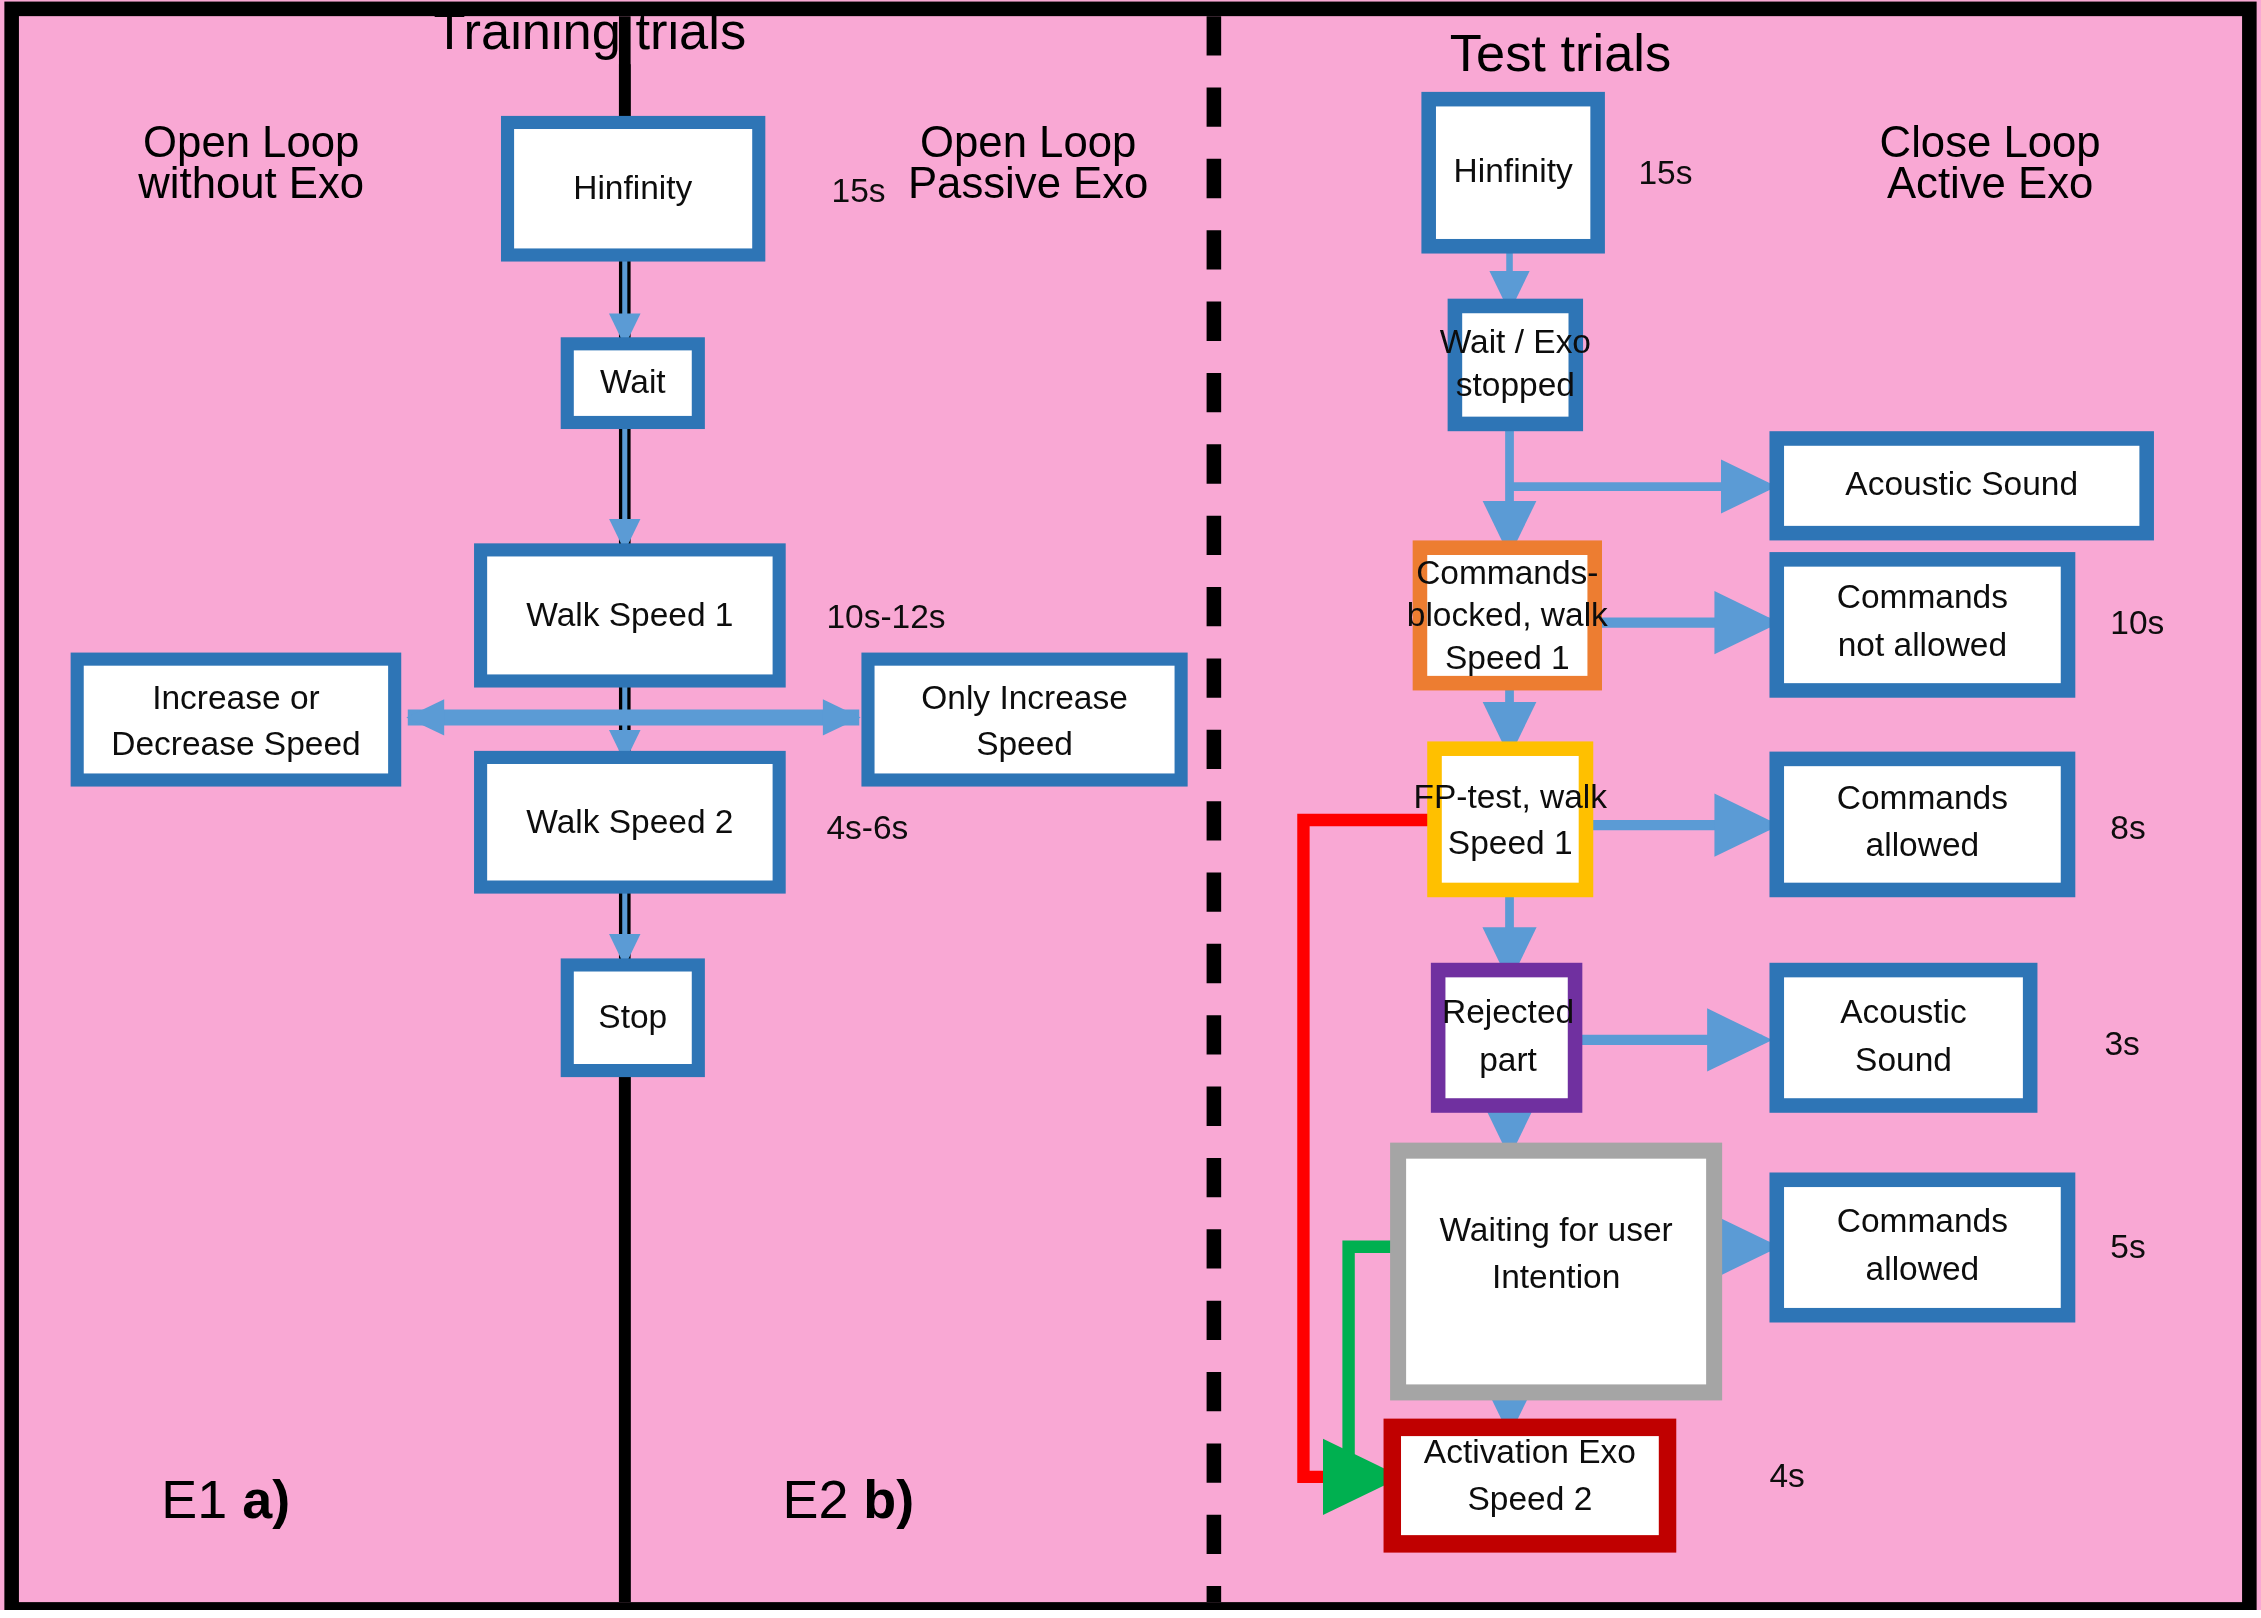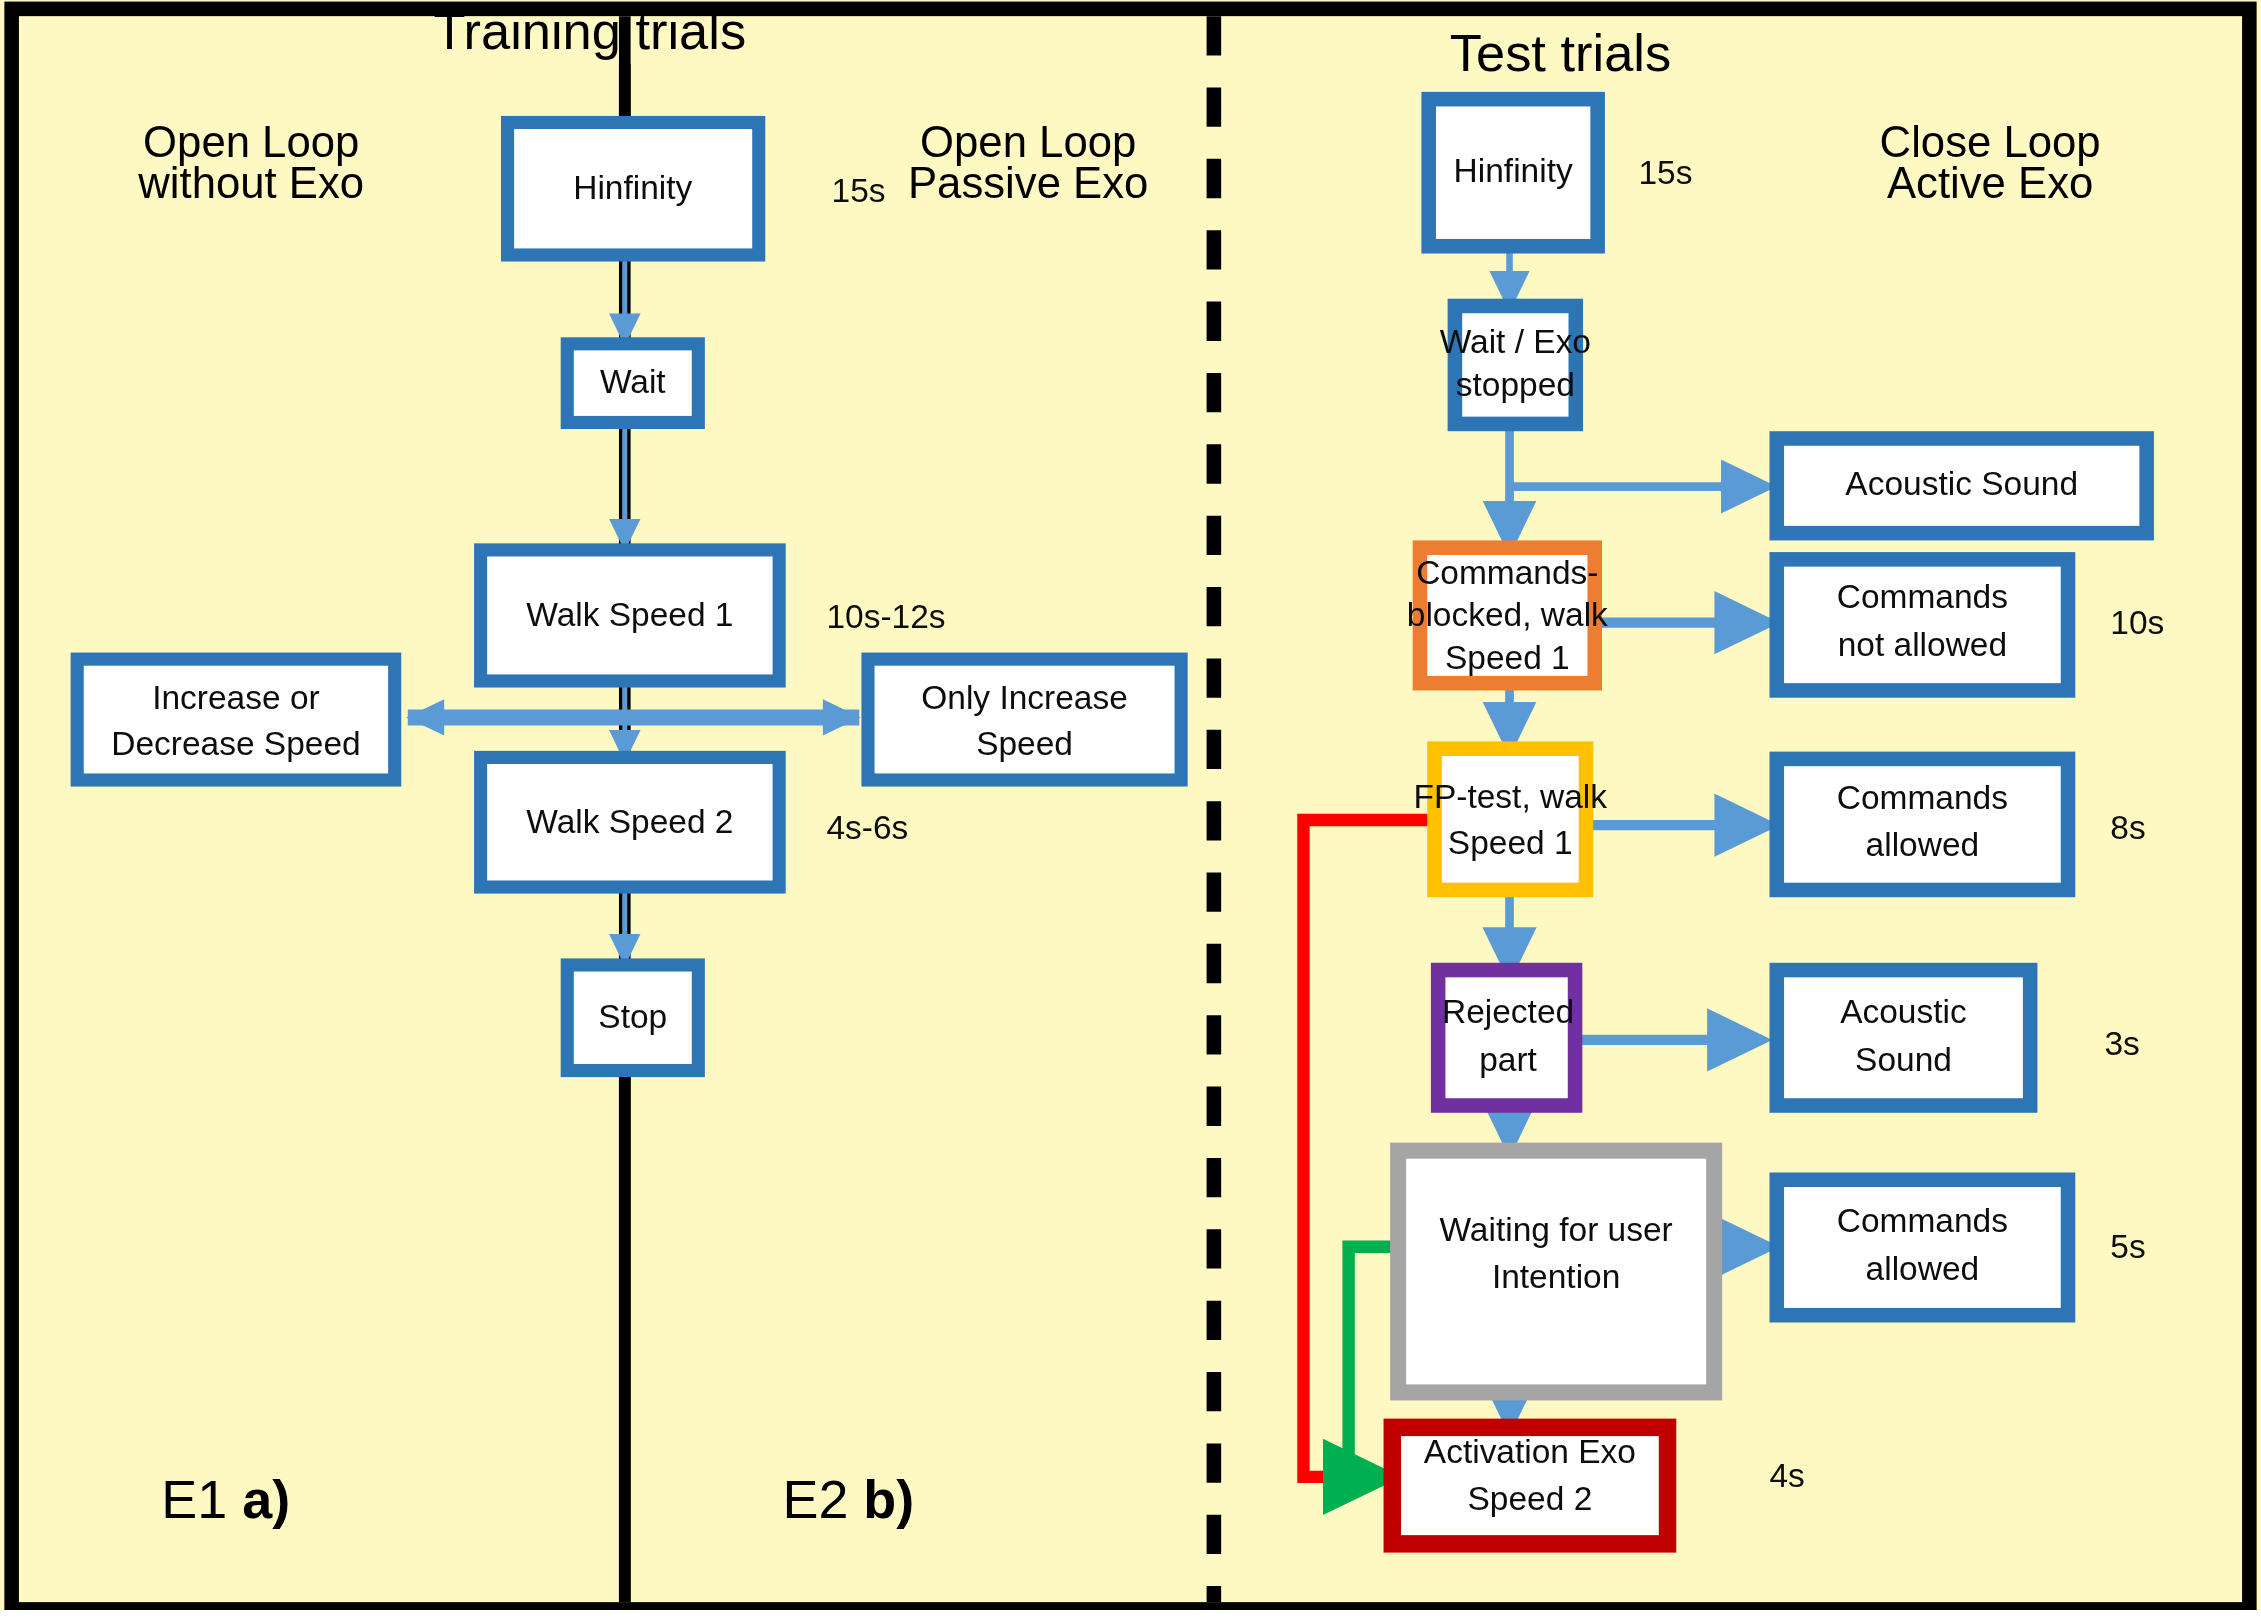--- a/index.html
+++ b/index.html
@@ -1,17 +1,17 @@
 <!DOCTYPE html>
 <html style="font-size:11.7px"><head>
 <meta charset="utf-8">
 <style>
   html,body{margin:0;padding:0;background:#ffffff;}
   body{font-family:"Liberation Sans", sans-serif;}
-  #stage{position:relative;width:2261px;height:1610px;background:#fef9c3;overflow:hidden;}
+  #stage{position:relative;width:2261px;height:1610px;background:#f9a8d4;overflow:hidden;}
   #flow{position:absolute;left:0;top:0;width:2261px;height:1619px;}
   .boxlabel{
     font-family:"Liberation Sans", sans-serif;
     font-size:46px;
     fill:#0d0d0d;
     text-anchor:middle;
     dominant-baseline:middle;
   }
   .bigtext{
     font-family:"Liberation Sans", sans-serif;

